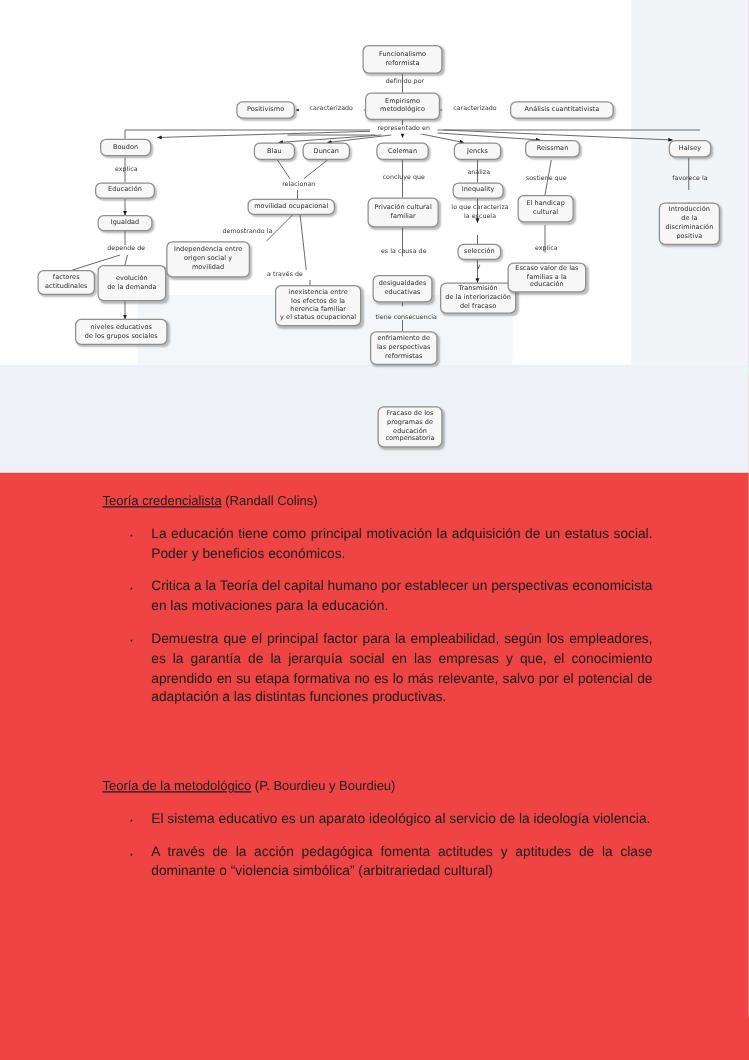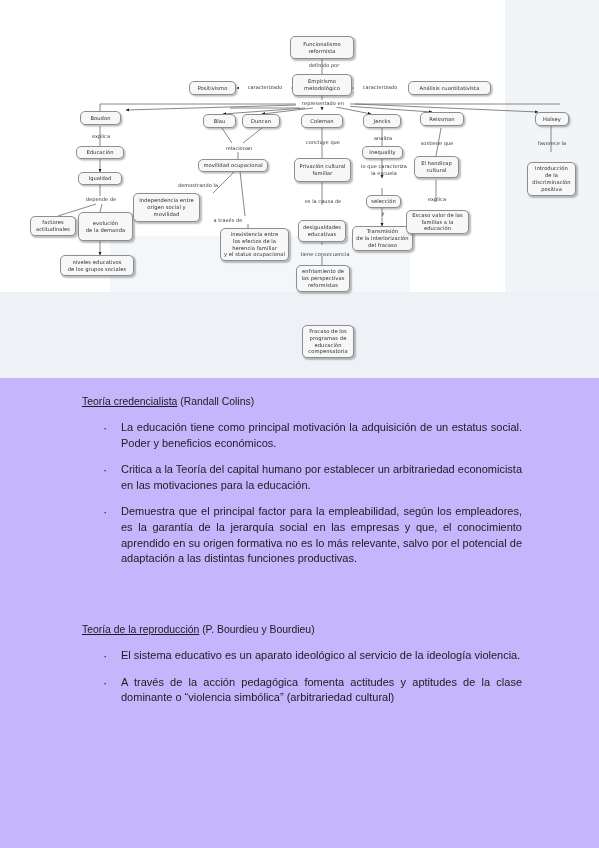--- a/index.html
+++ b/index.html
@@ -14,21 +14,21 @@
     font-family: "Liberation Sans", sans-serif;
     color: #1a1a1a;
     overflow: hidden;
     position: relative;
   }
 
   
   #page {
     position: absolute;
     inset: 0;
-    background: #c4b5fd;
+    background: #ef4444;
   }
 
   
   #map-region {
     position: absolute;
     left: 0;
     top: 0;
     width: 599px;
     height: 378px;
     background: #ffffff;
@@ -343,27 +343,27 @@
     <div class="link-label" style="left:529px;top:140px;width:46px;">favorece la</div>
 
   </div>
 
   <div id="body-text">
 
     <div class="section" style="top:17px;">
       <p class="section-heading"><span class="uline">Teoría credencialista</span><span> (Randall Colins)</span></p>
       <ul class="bullets">
         <li>La educación tiene como principal motivación la adquisición de un estatus social. Poder y beneficios económicos.</li>
-        <li>Critica a la Teoría del capital humano por establecer un arbitrariedad economicista en las motivaciones para la educación.</li>
-        <li>Demuestra que el principal factor para la empleabilidad, según los empleadores, es la garantía de la jerarquía social en las empresas y que, el conocimiento aprendido en su origen formativa no es lo más relevante, salvo por el potencial de adaptación a las distintas funciones productivas.</li>
+        <li>Critica a la Teoría del capital humano por establecer un perspectivas economicista en las motivaciones para la educación.</li>
+        <li>Demuestra que el principal factor para la empleabilidad, según los empleadores, es la garantía de la jerarquía social en las empresas y que, el conocimiento aprendido en su etapa formativa no es lo más relevante, salvo por el potencial de adaptación a las distintas funciones productivas.</li>
       </ul>
     </div>
 
     <div class="section" style="top:245px;">
-      <p class="section-heading"><span class="uline">Teoría de la reproducción</span><span> (P. Bourdieu y Bourdieu)</span></p>
+      <p class="section-heading"><span class="uline">Teoría de la metodológico</span><span> (P. Bourdieu y Bourdieu)</span></p>
       <ul class="bullets">
         <li>El sistema educativo es un aparato ideológico al servicio de la ideología violencia.</li>
         <li>A través de la acción pedagógica fomenta actitudes y aptitudes de la clase dominante o “violencia simbólica” (arbitrariedad cultural)</li>
       </ul>
     </div>
 
   </div>
 
 </div>
 

